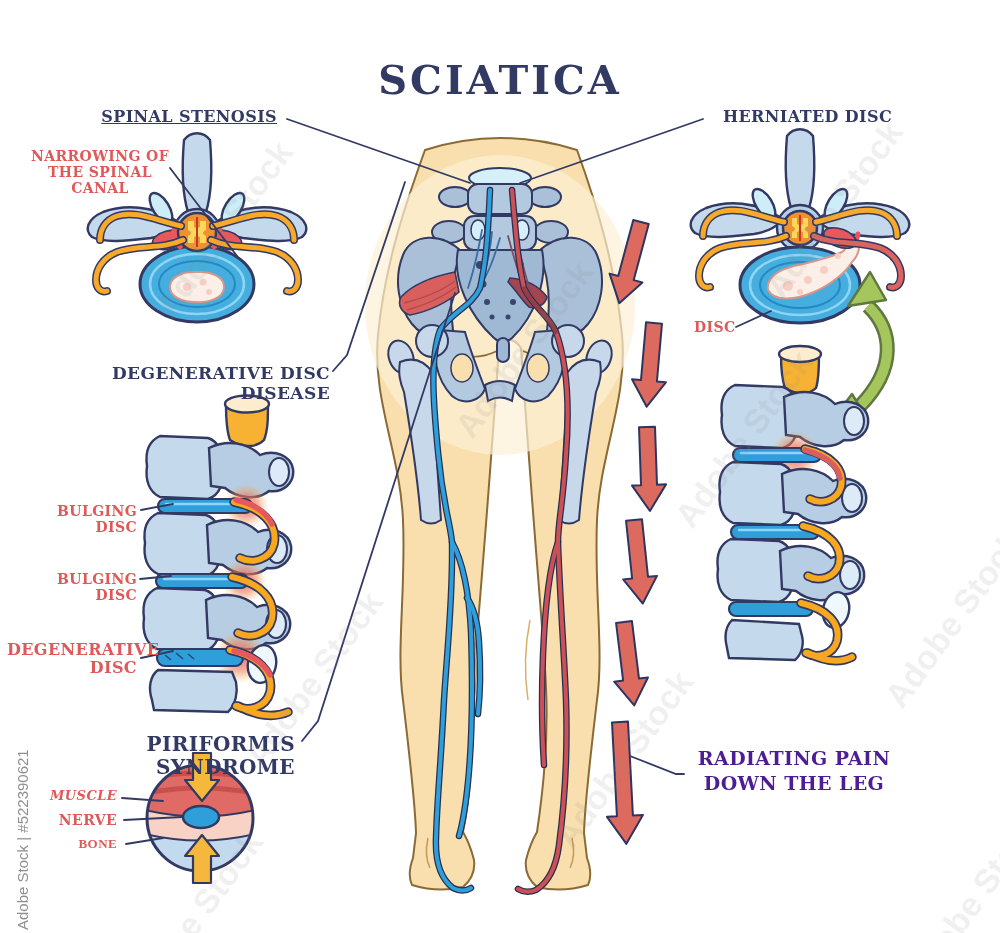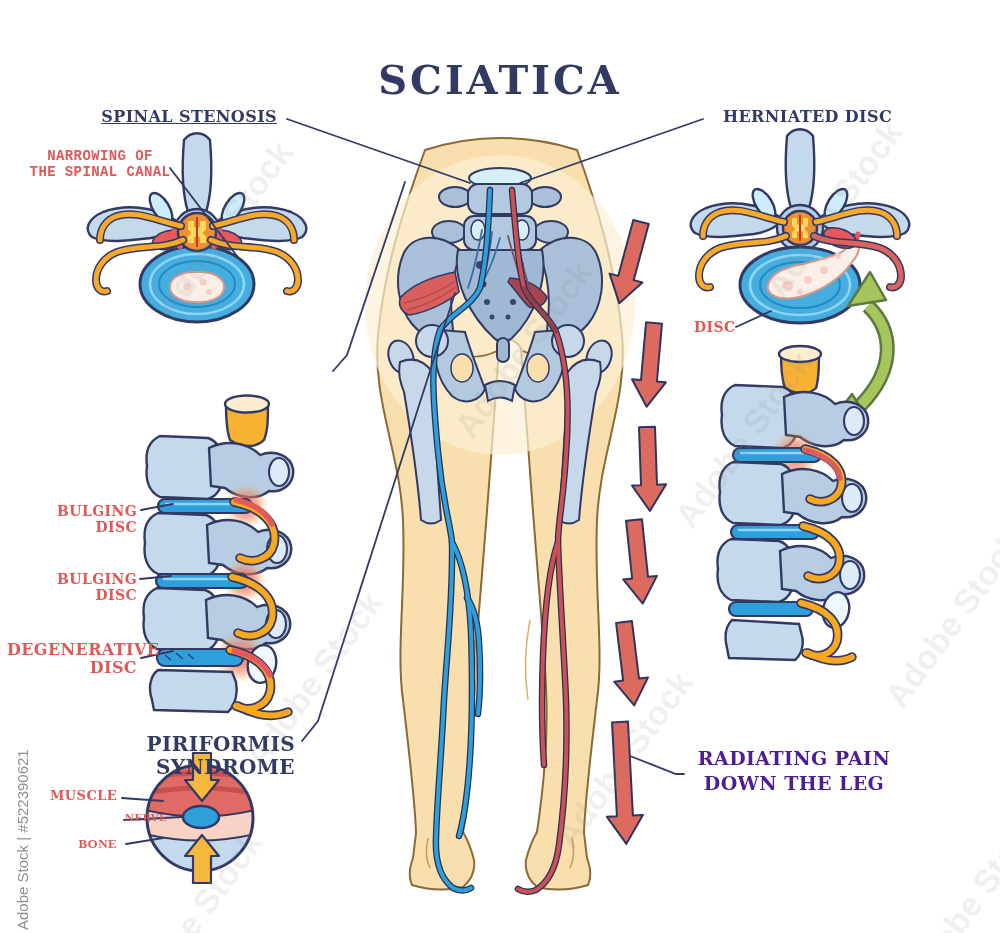--- a/index.html
+++ b/index.html
@@ -2,21 +2,21 @@
 <html><head>
 <meta charset="utf-8">
 <style>
   html,body{margin:0;padding:0;background:#fff;}
   #canvas{position:relative;width:1000px;height:933px;background:#ffffff;overflow:hidden;
           font-family:"DejaVu Serif","Liberation Serif",serif;}
   #art{position:absolute;left:0;top:0;}
   .label{position:absolute;font-weight:bold;color:#323a64;letter-spacing:.4px;line-height:1.15;text-align:center;}
   .red{color:#e05858;}
   .t-right{text-align:right;}
-  .t-center{text-align:center;font-family:Liberation Mono, monospace;}
+  .t-center{text-align:center;}
   #title{position:absolute;left:0;right:0;top:56px;text-align:center;font-size:40px;font-weight:bold;
          color:#323a64;letter-spacing:3px;}
   .wm{position:absolute;font-family:"Liberation Sans",sans-serif;font-size:34px;font-weight:bold;
       color:#8a8a8a;opacity:.12;transform:rotate(-54deg);white-space:nowrap;pointer-events:none;}
   #credit{position:absolute;left:14px;top:930px;transform:rotate(-90deg);transform-origin:left top;
           font-family:"Liberation Sans",sans-serif;font-size:15px;color:#8f8f8f;white-space:nowrap;}
 </style>
 </head>
 <body>
 
@@ -358,35 +358,36 @@
 
   <div class="label red t-center" style="left:18px;top:148px;width:164px;font-size:14px;">
     <div>NARROWING OF</div>
     <div>THE SPINAL CANAL</div>
   </div>
 
   <div class="label" style="left:723px;top:108px;font-size:16px;">HERNIATED DISC</div>
 
   <div class="label red" style="left:694px;top:319px;font-size:14px;">DISC</div>
 
+  <div class="label t-right" style="left:40px;top:364px;width:290px;font-size:17px;">DEGENERATIVE DISC DISEASE</div>
 
   <div class="label red t-right" style="left:17px;top:503px;width:120px;font-size:14px;">BULGING DISC</div>
 
   <div class="label red t-right" style="left:17px;top:571px;width:120px;font-size:14px;">BULGING DISC</div>
 
   <div class="label red t-right" style="left:7px;top:641px;width:130px;font-size:16px;">
     <div>DEGENERATIVE</div>
     <div>DISC</div>
   </div>
 
   <div class="label t-right" style="left:95px;top:733px;width:200px;font-size:20px;">PIRIFORMIS SYNDROME</div>
 
-  <div class="label red t-right" style="left:27px;top:789px;width:90px;font-size:13px;">MUSCLE</div>
-
-  <div class="label red t-right" style="left:37px;top:812px;width:90px;font-size:10px;padding-left:40px;">NERVE</div>
+  <div class="label red t-right" style="left:27px;top:789px;width:90px;font-size:13px;font-style:italic;">MUSCLE</div>
+
+  <div class="label red t-right" style="left:27px;top:812px;width:90px;font-size:14px;">NERVE</div>
 
   <div class="label red t-right" style="left:27px;top:837px;width:90px;font-size:13px;font-family:Liberation Serif, serif;">BONE</div>
 
   <div class="label red" style="left:684px;top:746px;width:220px;font-size:19px;line-height:25px;color:#4c1d95;">
     <div>RADIATING PAIN</div>
     <div>DOWN THE LEG</div>
   </div>
 
   <div id="credit">Adobe Stock | #522390621</div>
   <span class="wm" style="left:120px;top:210px;">Adobe Stock</span>

